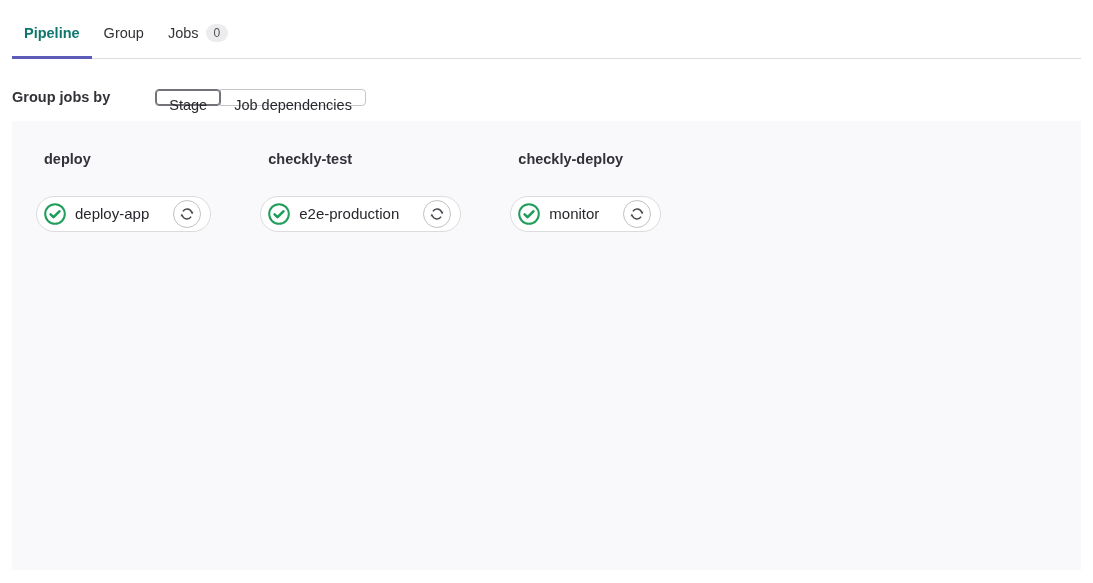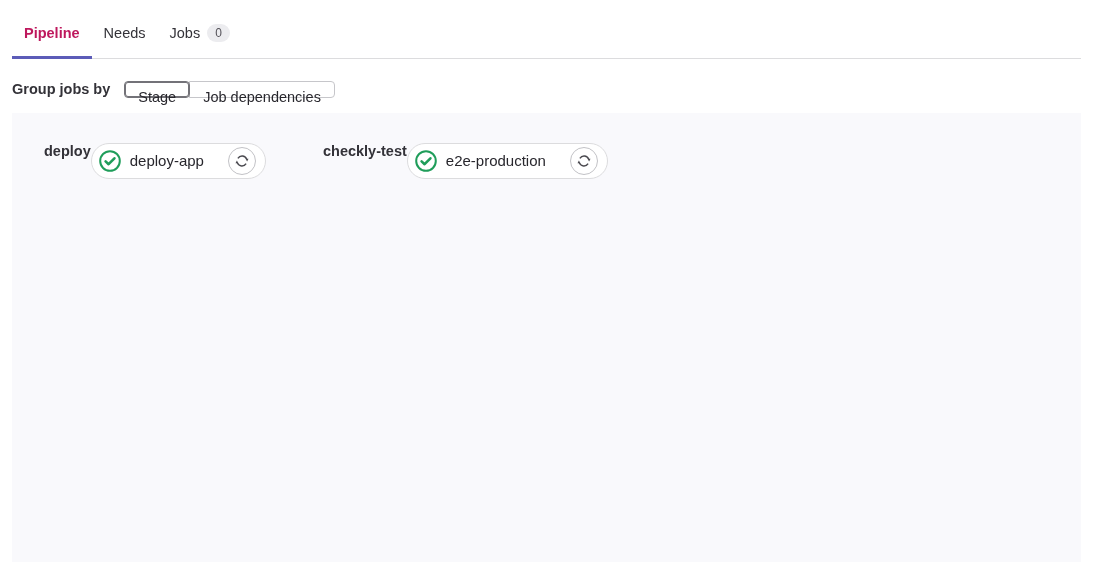--- a/index.html
+++ b/index.html
@@ -24,45 +24,46 @@
     position: relative;
     display: flex;
     align-items: center;
     padding: 16px 12px;
     font-size: 14.5px;
     color: #333238;
     text-decoration: none;
     cursor: pointer;
     line-height: 16px;
   }
-  .tab.active { font-weight: 700; color: #be185d; }
+  .tab.active { font-weight: 700; color: #0f766e; }
   .tab.active::after {
     content: "";
     position: absolute;
     left: 0; right: 0; bottom: -1px;
     height: 3px;
     background: #5c5cb8;
   }
   .badge {
     margin-left: 7px;
     background: #ececef;
     color: #535158;
     font-size: 12px;
     line-height: 16px;
     padding: 1px 8px;
     border-radius: 10px;
     font-weight: 400;
   }
 
   
   .group-row {
-    margin-top: 14px;
+    margin-top: 22px;
     display: flex;
     align-items: center;
     height: 32px;
+    gap: 31px;
   }
   .group-label {
     font-size: 14.5px;
     font-weight: 700;
     color: #333238;
     margin-right: 14px;
   }
   .segmented { display: inline-flex; }
   .seg {
     height: 17px;
@@ -89,21 +90,21 @@
   .graph {
     margin-top: 8px;
     width: 1069px;
     height: 449px;
     background: #f9f9fc;
     padding: 30px 0 0 24px;
     display: flex;
     align-items: flex-start;
     gap: 49px;
   }
-  .stage { display: flex; flex-direction: row; align-items: flex-start; }
+  .stage { display: flex; flex-direction: column; align-items: flex-start; }
   .stage-title {
     font-size: 14.5px;
     font-weight: 700;
     color: #333238;
     line-height: 16px;
     padding-left: 8px;
     margin-bottom: 29px;
   }
   .job-pill {
     display: inline-flex;
@@ -139,21 +140,21 @@
 </head>
 <body>
 
 <div class="page">
 
   <nav class="tabs">
     <a class="tab active">
       <span>Pipeline</span>
     </a>
     <a class="tab">
-      <span>Needs</span>
+      <span>Group</span>
     </a>
     <a class="tab">
       <span>Jobs</span>
       <span class="badge">0</span>
     </a>
   </nav>
 
   <div class="group-row">
     <span class="group-label">Group jobs by</span>
     <div class="segmented">
@@ -207,15 +208,39 @@
                 <path d="M12.1 10.7 A5 5 0 0 1 3.4 10.0"></path>
               </g>
               <path fill="#4a494f" d="M11.6 5.8 L14.5 5.8 L13.1 8.4 Z"></path>
               <path fill="#4a494f" d="M1.5 10.2 L4.4 10.2 L2.9 7.6 Z"></path>
             </svg>
           </span>
         </button>
       </div>
     </div>
 
+    <div class="stage">
+      <div class="stage-title">checkly-deploy</div>
+      <div class="job-pill">
+        <span class="status-icon">
+          <svg width="22" height="22" viewBox="0 0 22 22">
+            <circle cx="11" cy="11" r="9.8" fill="#ffffff" stroke="#1f9d5a" stroke-width="2"></circle>
+            <path d="M6.6 11.4 L9.6 14.2 L15.4 8.3" fill="none" stroke="#1f9d5a" stroke-width="2.6" stroke-linecap="round" stroke-linejoin="round"></path>
+          </svg>
+        </span>
+        <span class="job-name">monitor</span>
+        <button class="retry-btn">
+          <span class="status-icon" style="width:16px;height:16px">
+            <svg width="16" height="16" viewBox="0 0 16 16">
+              <g fill="none" stroke="#4a494f" stroke-width="1.5">
+                <path d="M3.9 5.3 A5 5 0 0 1 12.6 6.0"></path>
+                <path d="M12.1 10.7 A5 5 0 0 1 3.4 10.0"></path>
+              </g>
+              <path fill="#4a494f" d="M11.6 5.8 L14.5 5.8 L13.1 8.4 Z"></path>
+              <path fill="#4a494f" d="M1.5 10.2 L4.4 10.2 L2.9 7.6 Z"></path>
+            </svg>
+          </span>
+        </button>
+      </div>
+    </div>
 
   </div>
 </div>
 
 </body></html>

